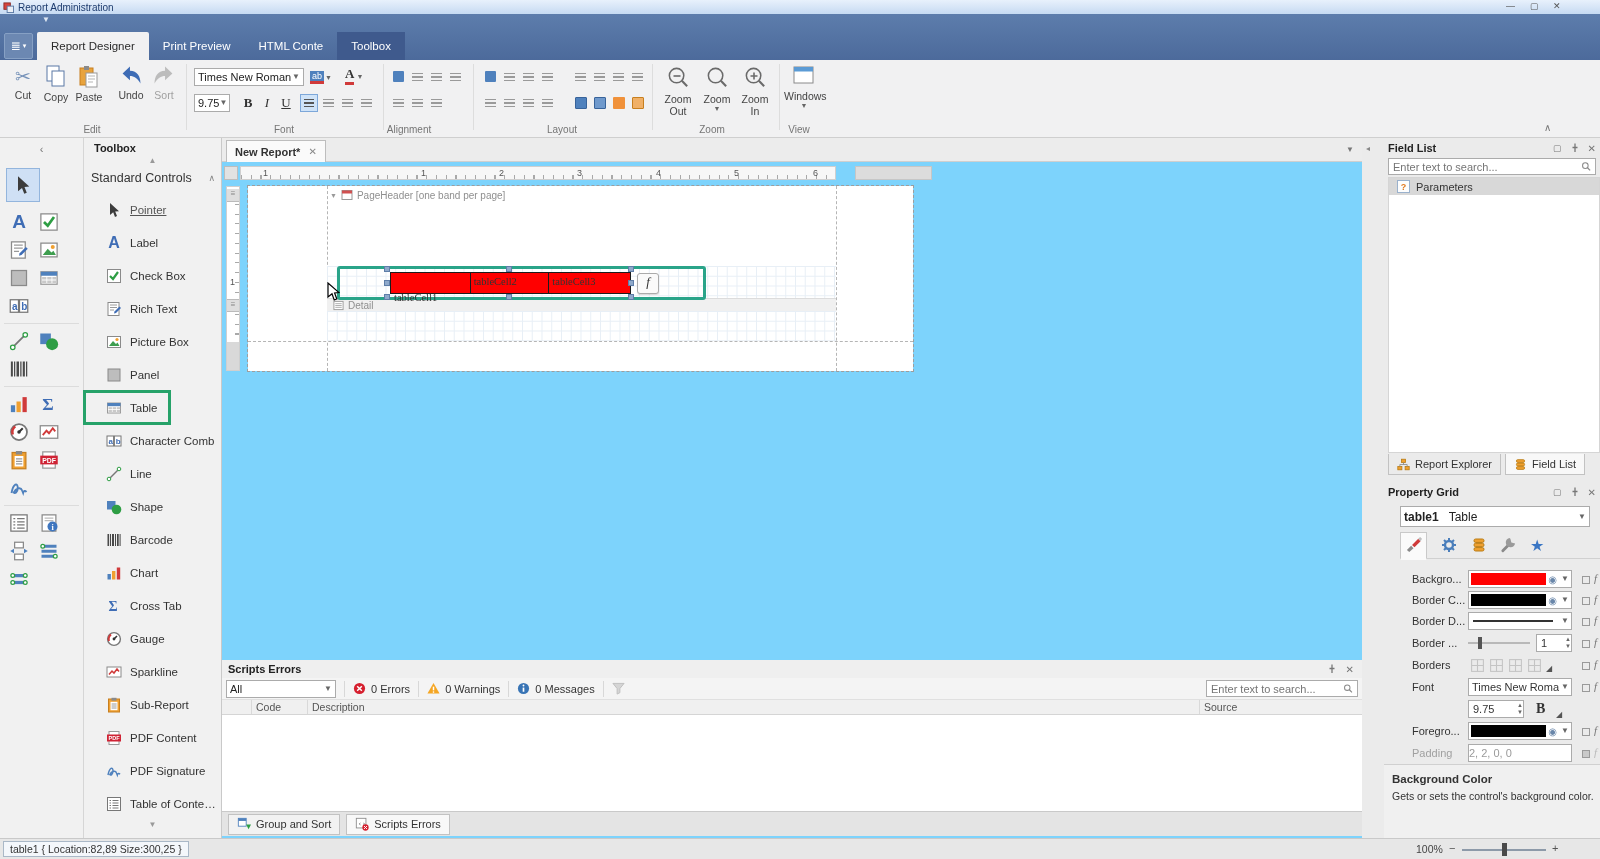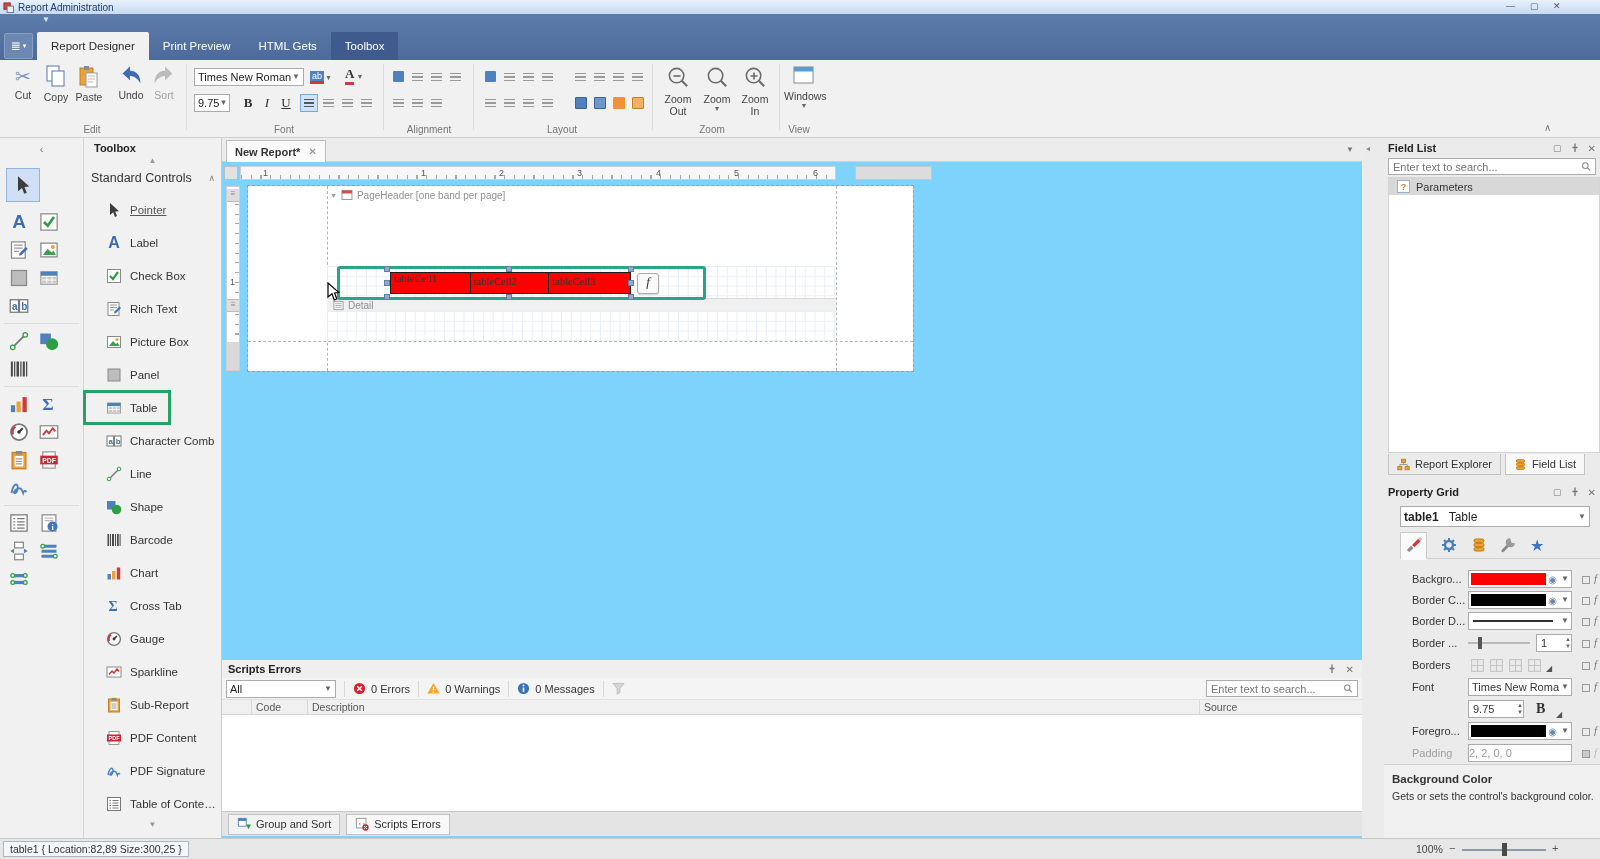--- a/index.html
+++ b/index.html
@@ -302,21 +302,21 @@
         <span style="color:#fff;font-size:7px">▾</span>
     </div>
     <div class="a flex" style="left:37px;top:18px;height:28px">
       <div class="rtab active">
           <span>Report Designer</span>
         </div>
       <div class="rtab">
           <span>Print Preview</span>
         </div>
       <div class="rtab">
-          <span>HTML Gets</span>
+          <span>HTML Conte</span>
         </div>
       <div class="rtab dark">
           <span>Toolbox</span>
         </div>
     </div>
   </div>
 
   <div class="a ribbon">
 
     <div class="bigbtn" style="left:7px;top:5px">
@@ -500,21 +500,21 @@
       <svg width="24" height="22">
           <rect x="2" y="2" width="19" height="16" fill="#fff" stroke="#8a8a8a"></rect>
           <rect x="2" y="2" width="19" height="4.5" fill="#5b9bd5"></rect>
         </svg>
       <div class="lbl">Windows</div>
       <div style="color:#666;font-size:7px">▼</div>
     </div>
 
     <div class="a cap" style="left:62px;top:64px;width:60px">Edit</div>
     <div class="a cap" style="left:254px;top:64px;width:60px">Font</div>
-    <div class="a cap" style="left:399px;top:64px;width:60px">Alignment</div>
+    <div class="a cap" style="left:379px;top:64px;width:60px">Alignment</div>
     <div class="a cap" style="left:532px;top:64px;width:60px">Layout</div>
     <div class="a cap" style="left:682px;top:64px;width:60px">Zoom</div>
     <div class="a cap" style="left:769px;top:64px;width:60px">View</div>
     <span class="a" style="left:1544px;top:62px;color:#777;font-size:10px">∧</span>
   </div>
 
   <div class="a leftstrip">
     <div style="text-align:center;color:#777;font-size:11px;padding:5px 0">‹</div>
     <div style="width:34px;height:34px;margin:8px 0 6px 6px;background:#cfe0f5;border:1px solid #93b5dd;display:flex;align-items:center;justify-content:center">
       <svg class="ic" width="20" height="20">
@@ -823,21 +823,21 @@
           <svg width="11" height="11">
               <use href="#i-banddetail"></use>
             </svg>
           <span>Detail</span>
         </div>
       </div>
       <div class="a grid" style="left:79px;top:125px;width:509px;height:30px"></div>
 
       <div class="a" style="left:89px;top:80px;width:369px;height:34px;border:3px solid #2aa489;border-radius:3px"></div>
       <div class="a flex" style="left:142px;top:86px;width:241px;height:22px;background:#ff0000;border:1px solid #1c1c1c">
-        <div class="serif" style="width:80px;height:100%;border-right:1px solid #1c1c1c;font-size:10.5px;padding:0 0 0 3px"><span>tableCell1</span></div>
+        <div class="serif" style="width:80px;height:100%;border-right:1px solid #1c1c1c;font-size:10.5px;padding:19px 0 0 3px"><span>tableCell1</span></div>
         <div class="serif" style="width:79px;height:100%;border-right:1px solid #1c1c1c;font-size:10.5px;padding:3px 0 0 3px"><span>tableCell2</span></div>
         <div class="serif" style="width:81px;height:100%;font-size:10.5px;padding:3px 0 0 3px"><span>tableCell3</span></div>
       </div>
       <div class="hdl" style="left:136px;top:80px"></div>
       <div class="hdl" style="left:258px;top:80px"></div>
       <div class="hdl" style="left:380px;top:80px"></div>
       <div class="hdl" style="left:136px;top:94px"></div>
       <div class="hdl" style="left:380px;top:94px"></div>
       <div class="hdl" style="left:136px;top:108px"></div>
       <div class="hdl" style="left:258px;top:108px"></div>

